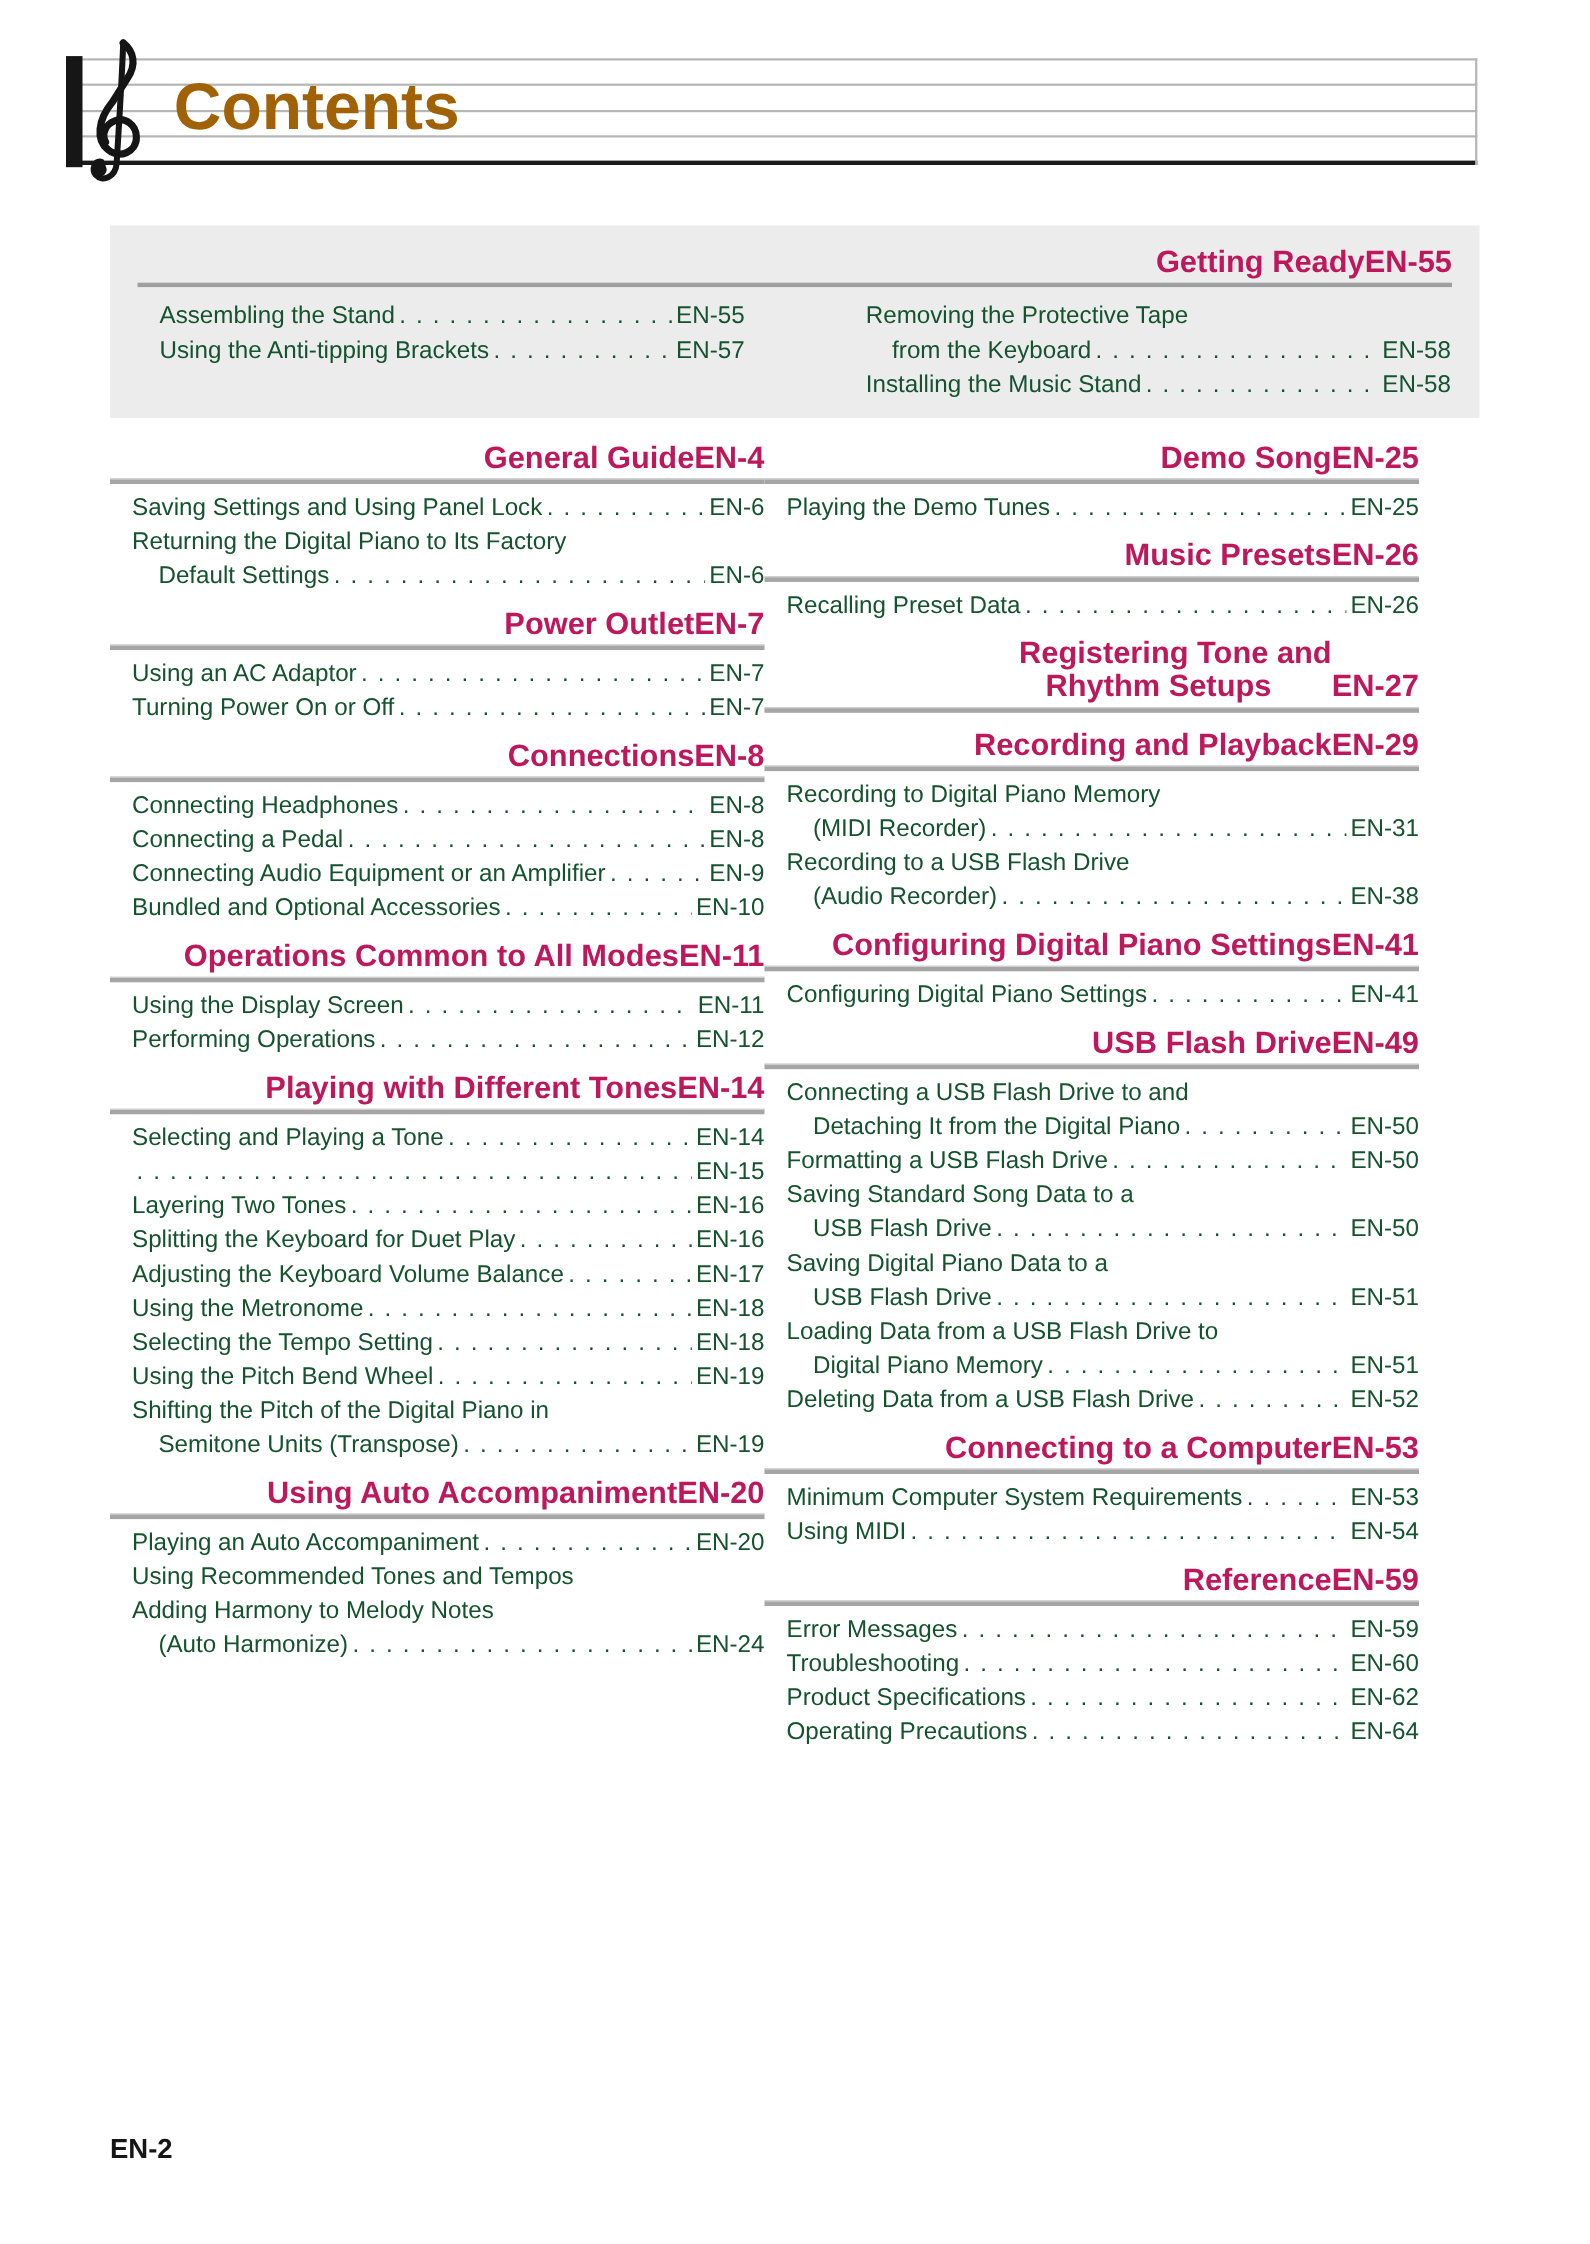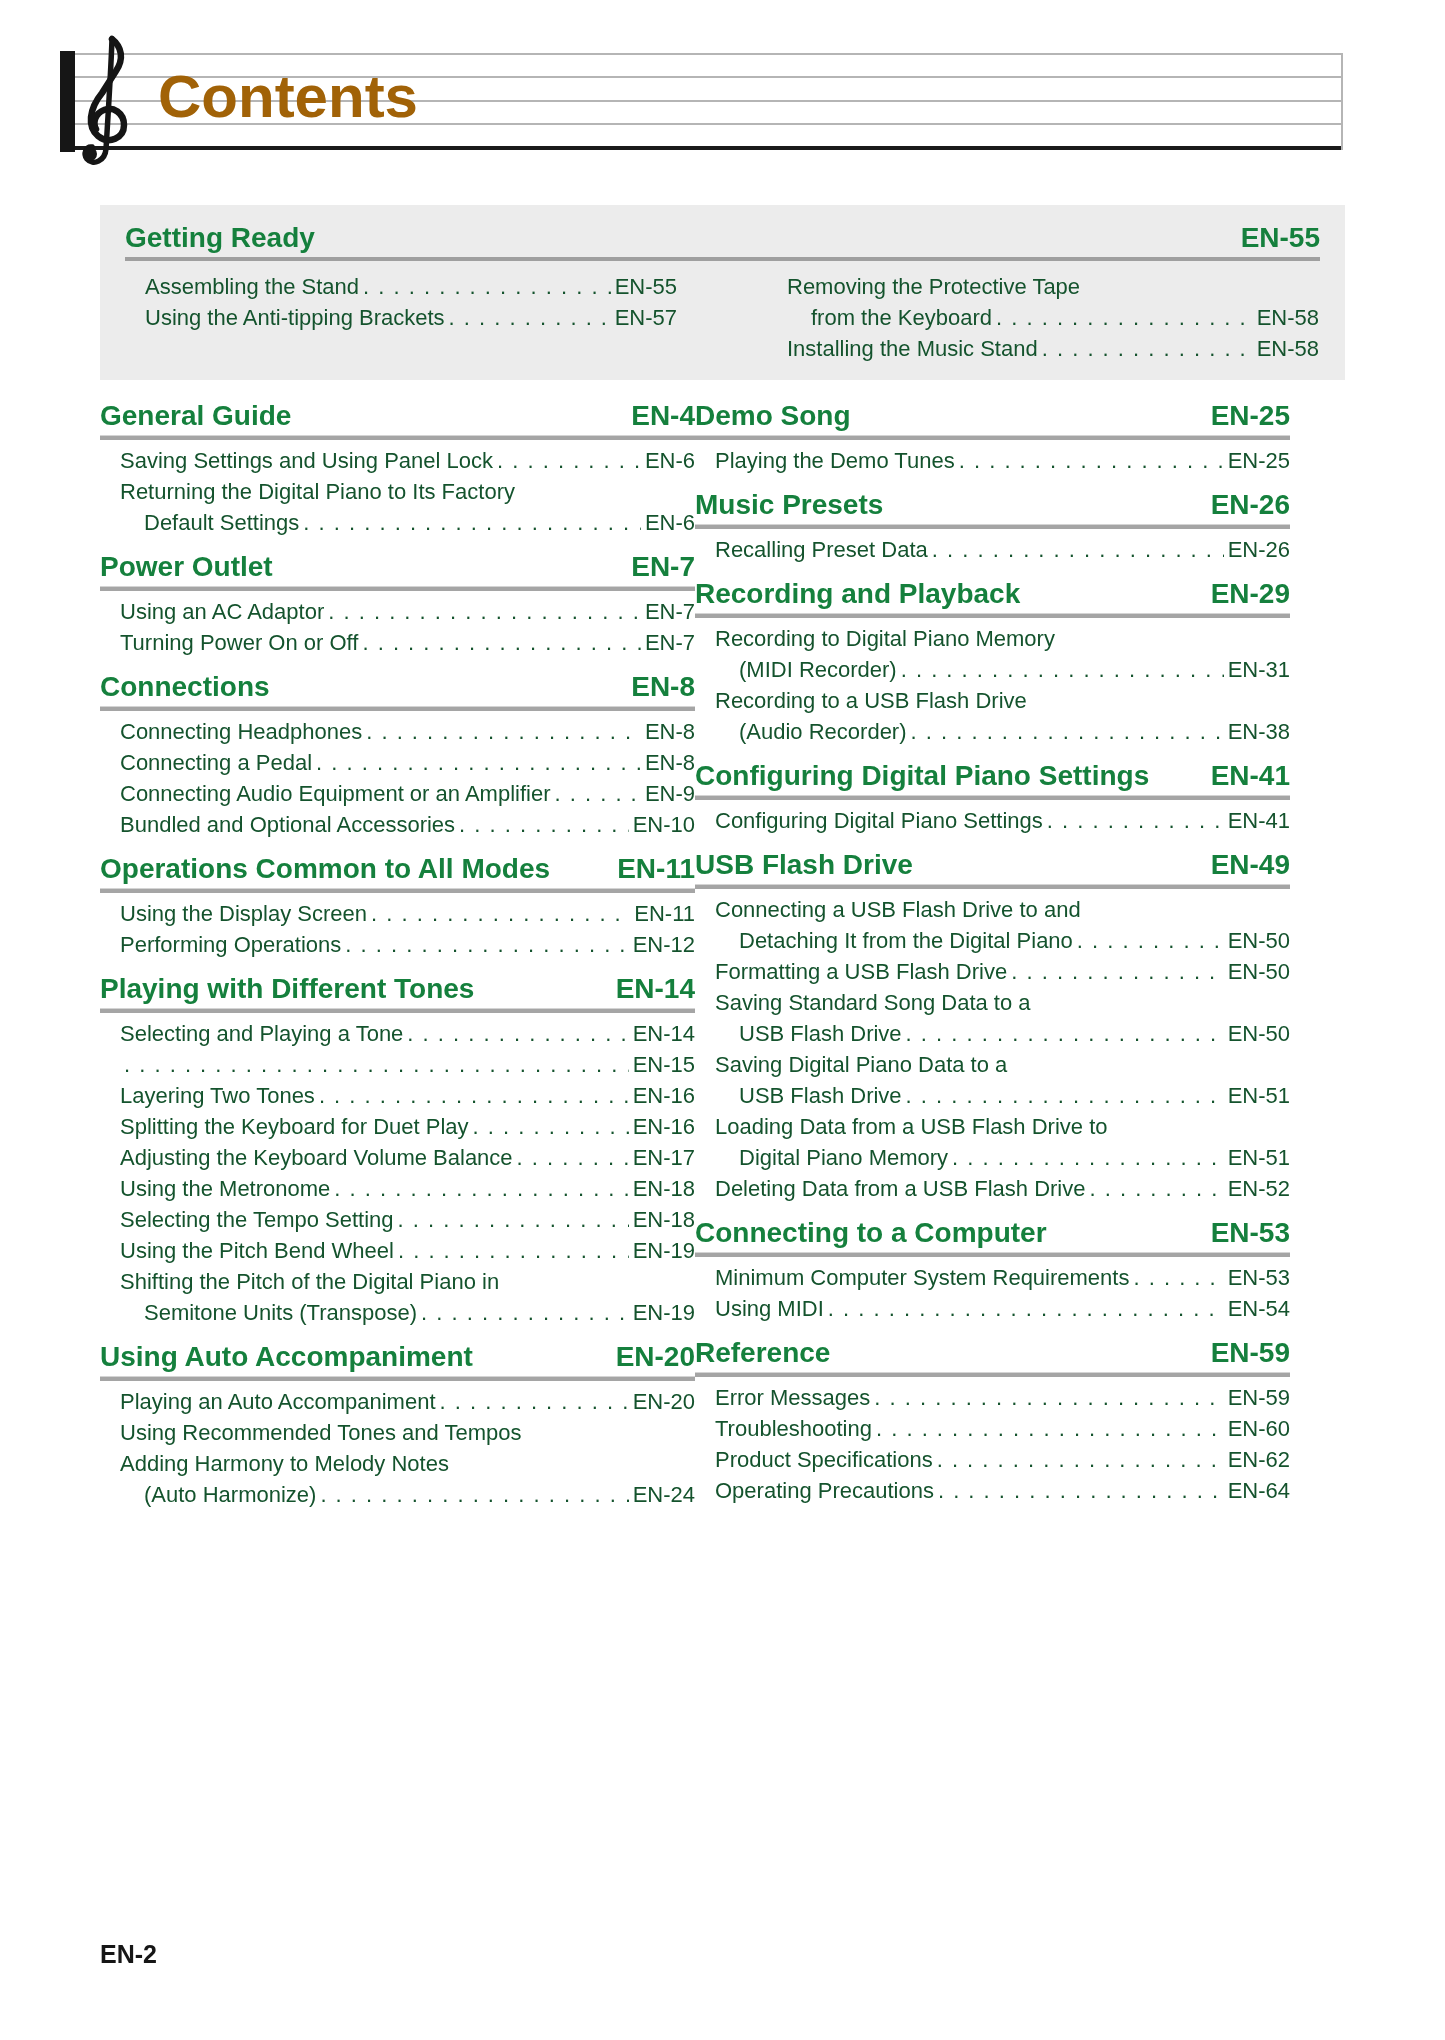--- a/index.html
+++ b/index.html
@@ -13,22 +13,22 @@
   .sline{position:absolute;left:0;width:100%;height:2px;background:#b5b5b5;}
   .sline.black{height:4px;background:#1a1a1a;}
   .staff-endbar{position:absolute;right:0;top:0;width:2px;height:97px;background:#b5b5b5;}
   .staff-startbar{position:absolute;left:60px;top:51px;width:15px;height:101px;background:#161616;}
   .clef{position:absolute;left:76px;top:34px;width:64px;height:138px;}
   .page-title{position:absolute;left:158px;top:64px;margin:0;
               font-size:60px;font-weight:bold;letter-spacing:0px;color:#a16207;line-height:66px;}
 
   
   .sec{margin-bottom:14px;}
-  .sec-head{display:flex;justify-content:space-between;align-items:flex-end;
-            font-weight:bold;font-size:28px;line-height:30px;color:#15803d;}
+  .sec-head{display:flex;justify-content:flex-end;align-items:flex-end;
+            font-weight:bold;font-size:28px;line-height:30px;color:#be185d;}
   .sec-title{white-space:nowrap;}
   .hl2{display:block;padding-left:24px;}
   .sec-rule{height:4px;background:#a5a5a5;border-top:1px solid #d4d4d4;margin-top:4px;}
   .sec-rule.dark{background:#9f9f9f;border-top:none;}
   .entries{padding:5px 0 0 20px;font-size:22px;line-height:31px;color:#14532d;}
   .entry{}
   .row{display:flex;align-items:baseline;}
   .row.cont{padding-left:24px;}
   .t{white-space:nowrap;}
   .dots{flex:1 1 auto;min-width:8px;overflow:hidden;white-space:nowrap;
@@ -366,20 +366,27 @@
           <div class="entry">
             <div class="row">
                 <span class="t">Recalling Preset Data</span>
                 <span class="dots"></span>
                 <span class="pg">EN-26</span>
               </div>
           </div>
         </div>
       </section>
 
+      <section class="sec">
+        <div class="sec-head">
+          <span class="sec-title"><span>Registering Tone and</span><span class="hl2">Rhythm Setups</span></span>
+          <span class="sec-page">EN-27</span>
+        </div>
+        <div class="sec-rule"></div>
+      </section>
 
       <section class="sec">
         <div class="sec-head">
             <span class="sec-title">Recording and Playback</span>
             <span class="sec-page">EN-29</span>
           </div>
         <div class="sec-rule"></div>
         <div class="entries">
           <div class="entry">
             <div class="pre">Recording to Digital Piano Memory</div>

